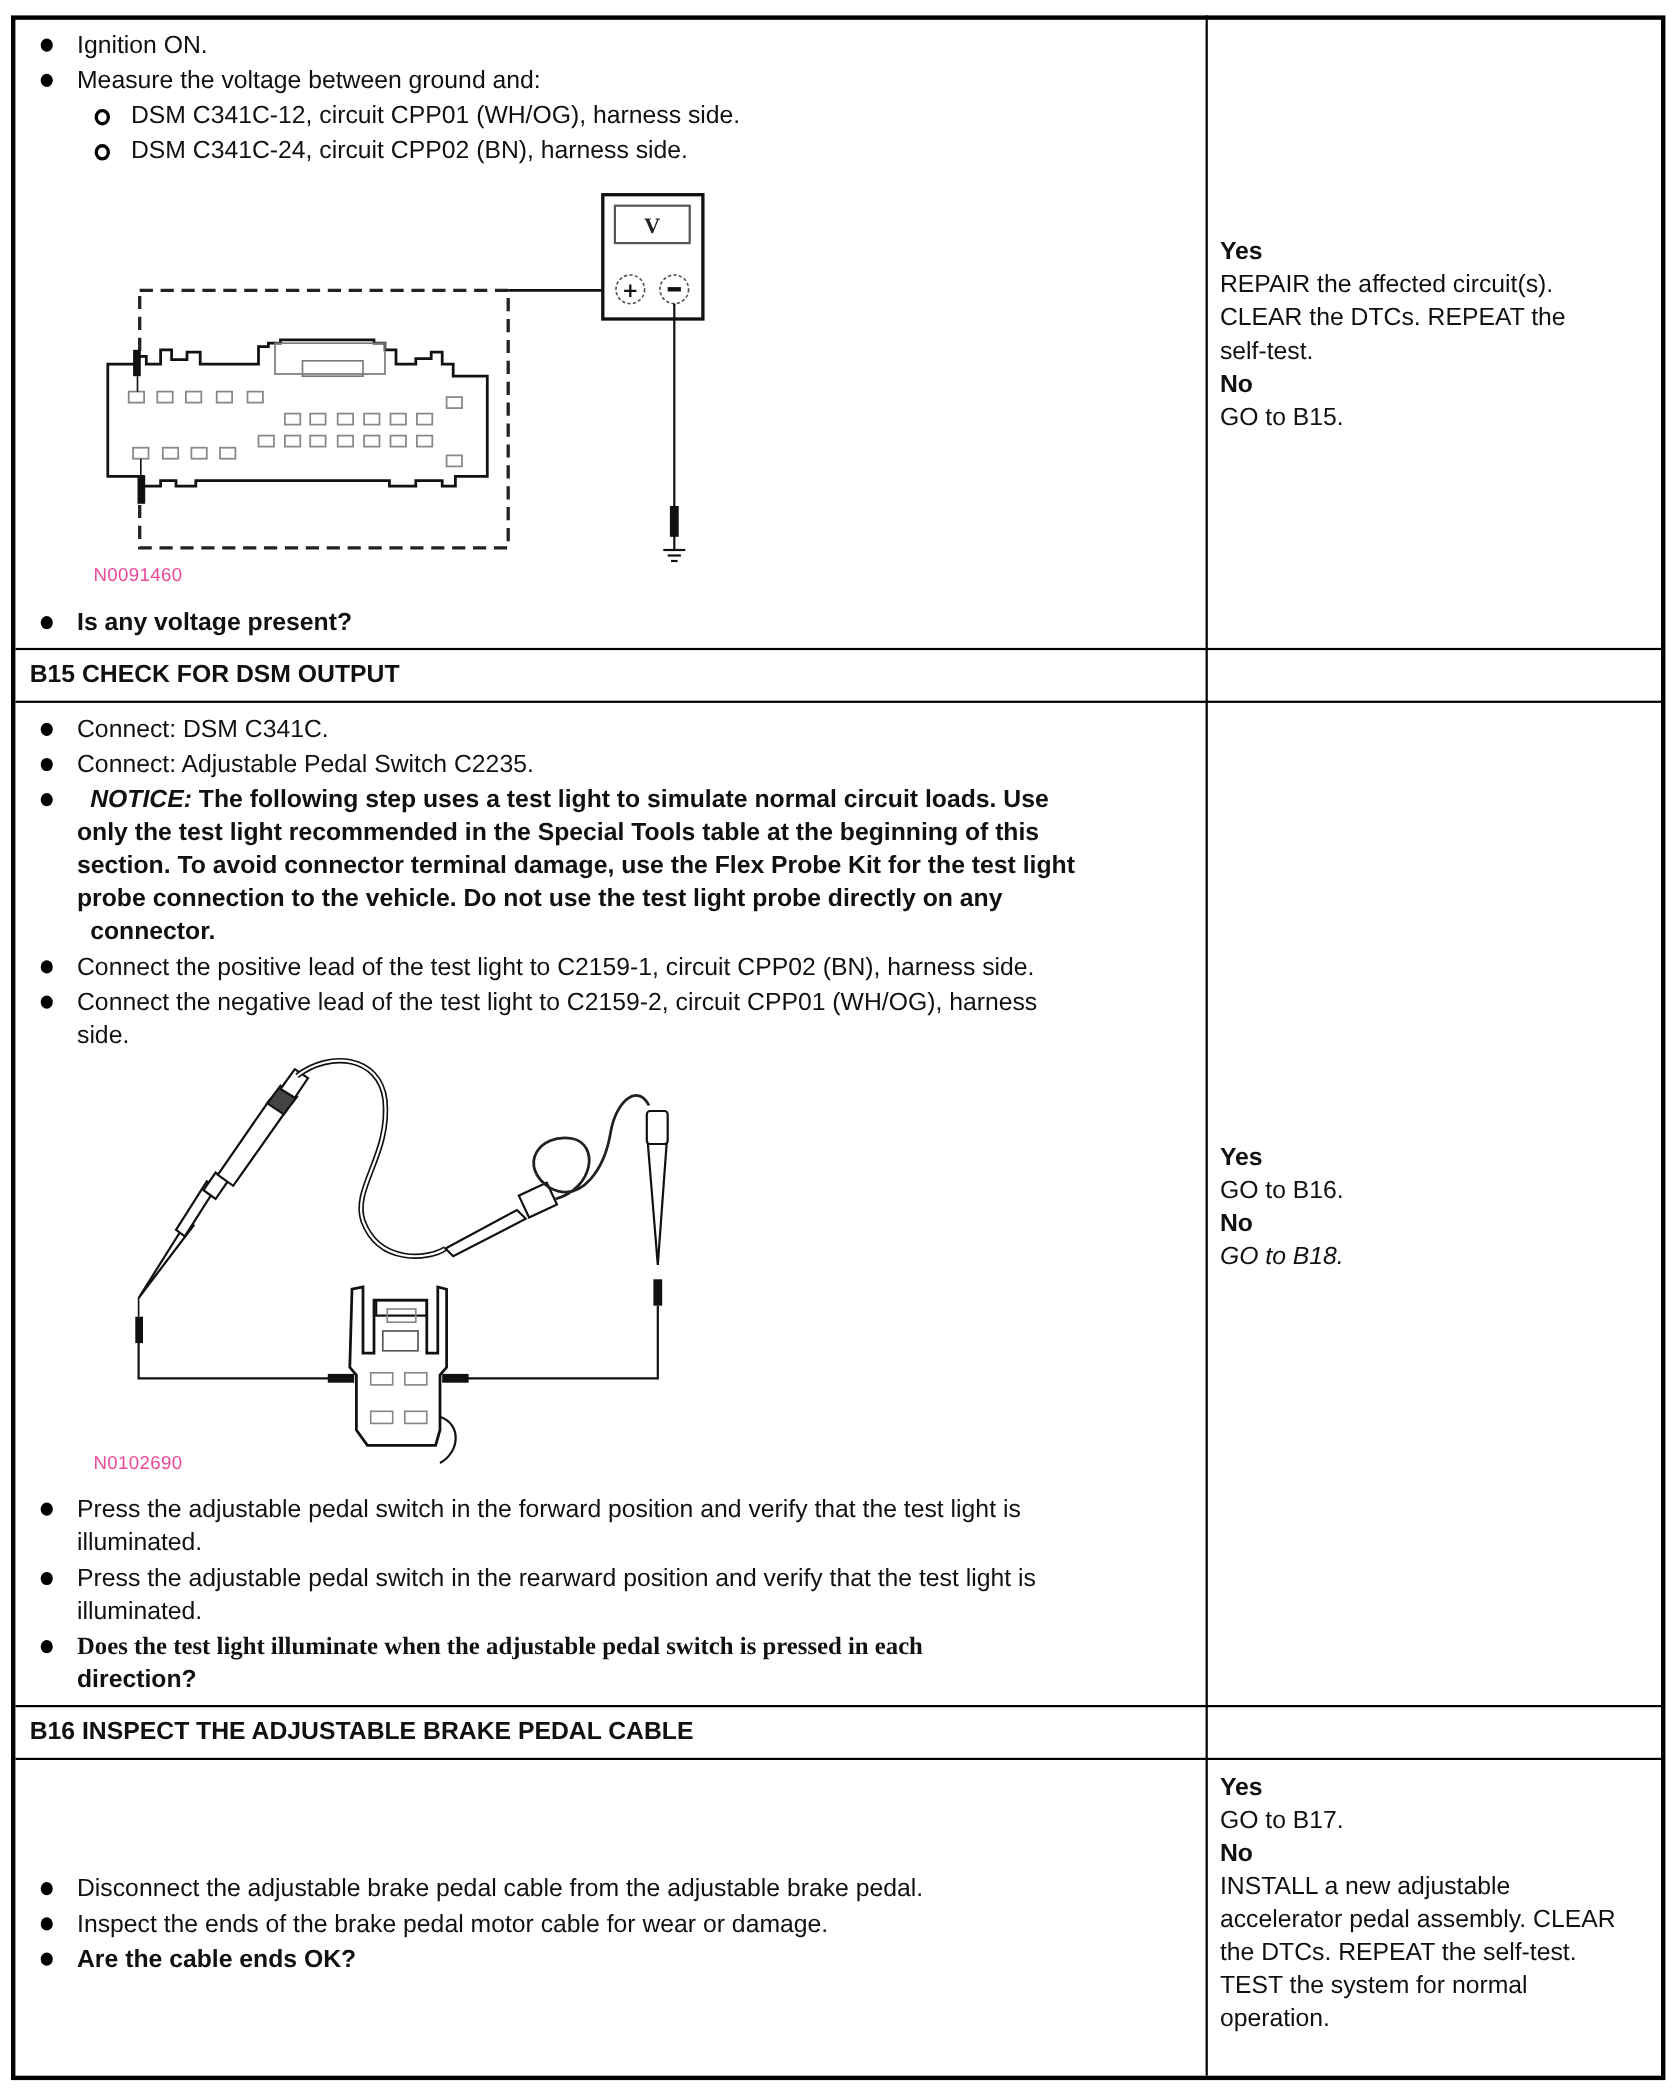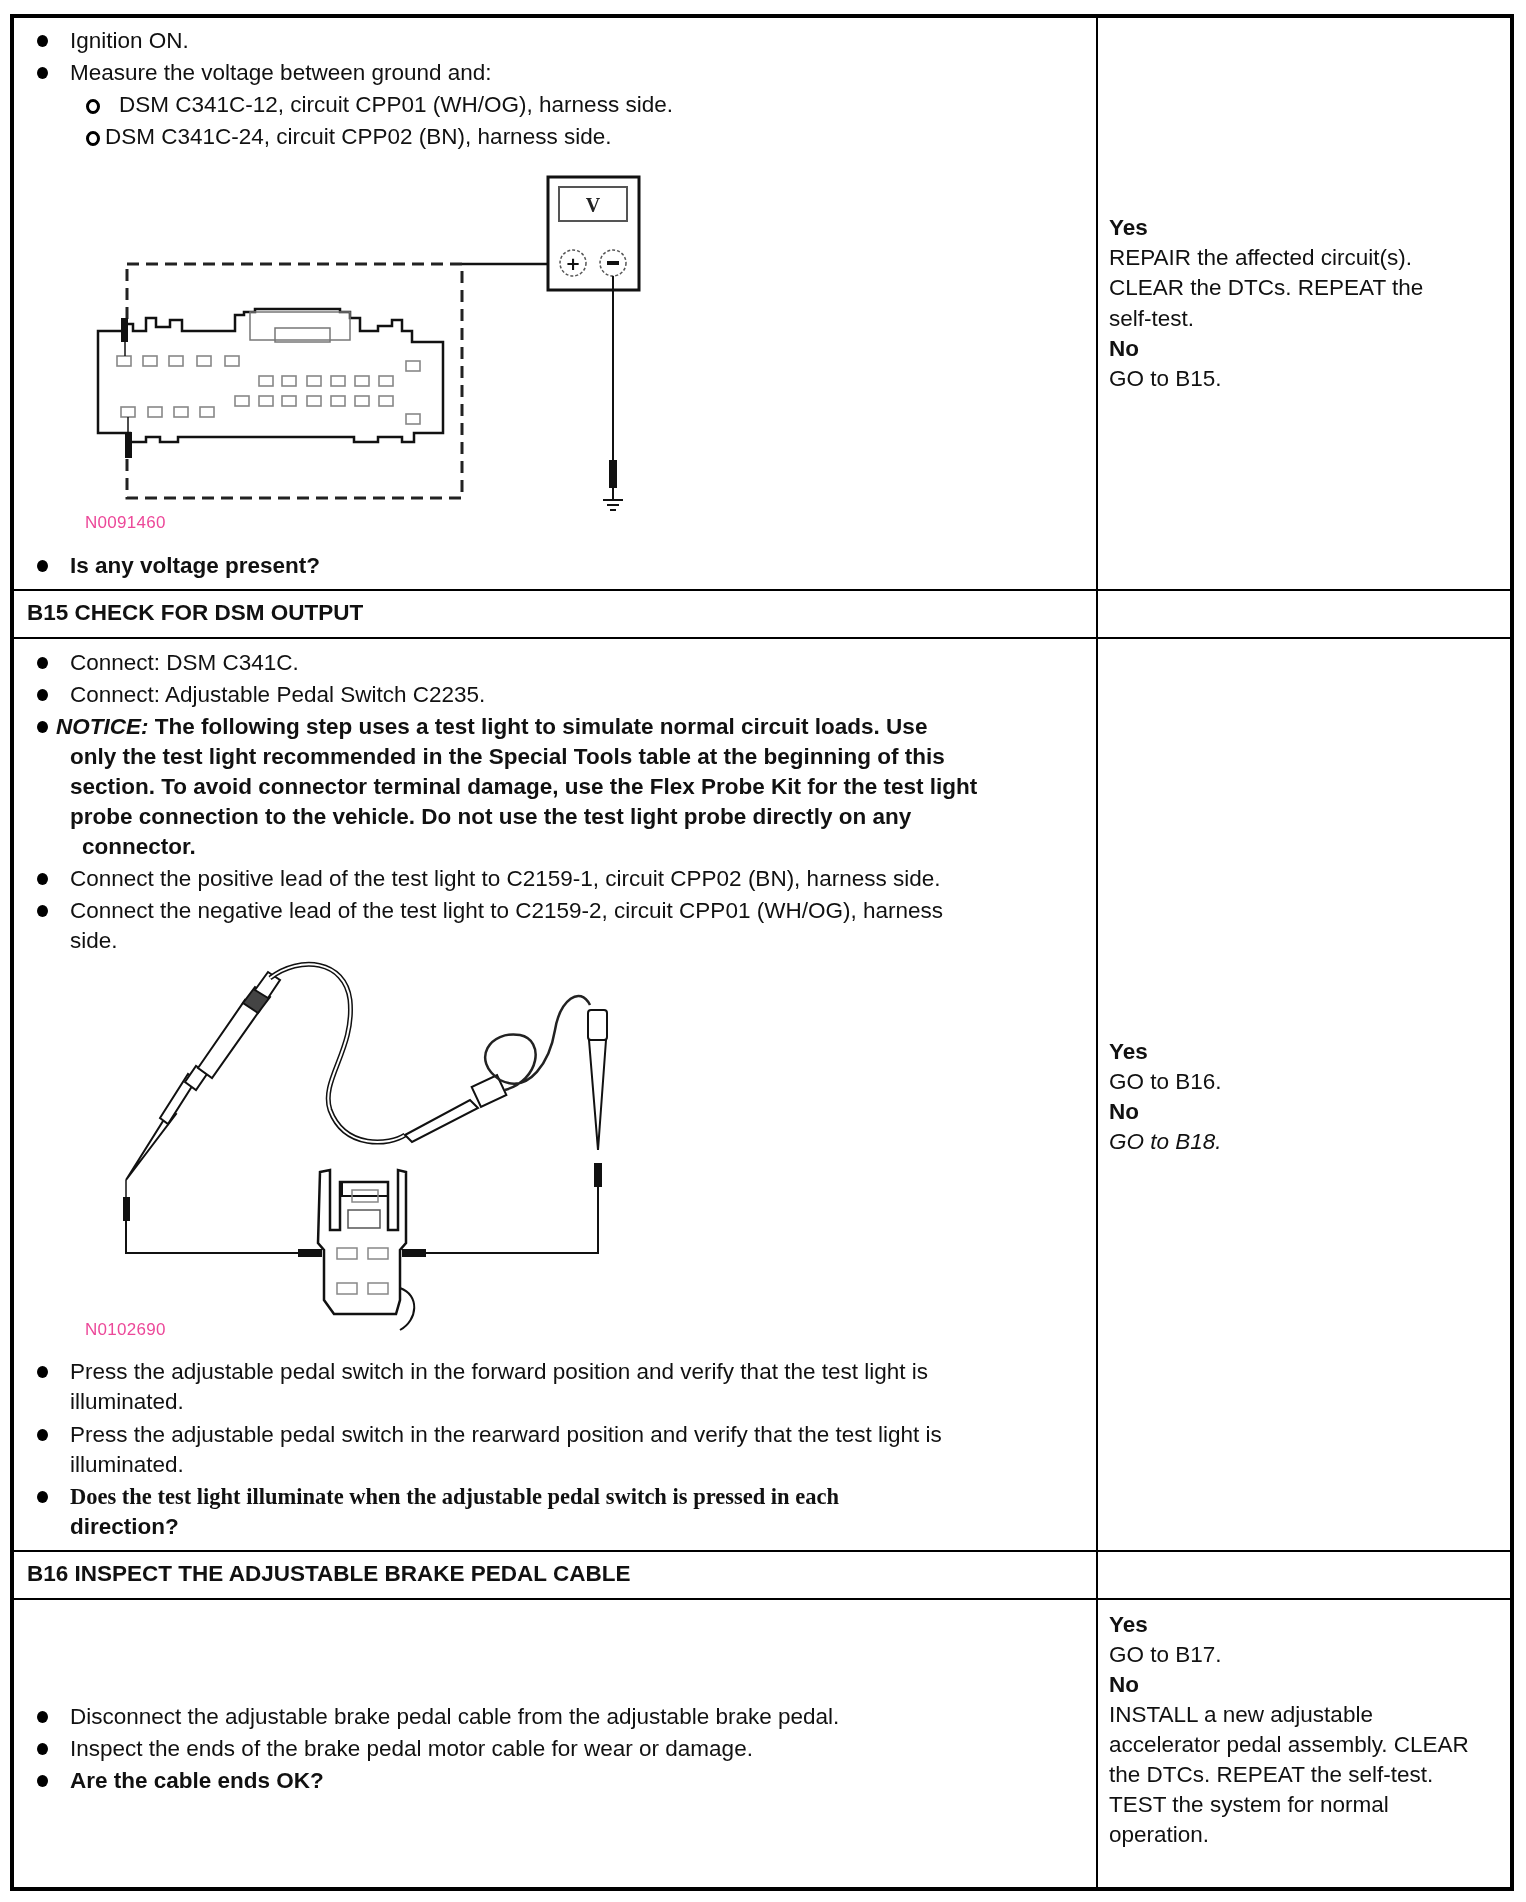--- a/index.html
+++ b/index.html
@@ -29,21 +29,21 @@
 <div class="hline" style="top:1598px;"></div>
 
 <div>
   <span class="bullet" style="left:37px;top:35px;"></span>
   <div class="line" style="left:70px;top:26px;">Ignition ON.</div>
   <span class="bullet" style="left:37px;top:67px;"></span>
   <div class="line" style="left:70px;top:58px;">Measure the voltage between ground and:</div>
   <span class="ring" style="left:86px;top:99px;"></span>
   <div class="line" style="left:119px;top:90px;">DSM C341C-12, circuit CPP01 (WH/OG), harness side.</div>
   <span class="ring" style="left:86px;top:131px;"></span>
-  <div class="line" style="left:105px;top:122px;">DSM C341C-24, circuit CPP02 (BN), harness side.</div>
+  <div class="line" style="left:119px;top:122px;">DSM C341C-24, circuit CPP02 (BN), harness side.</div>
 </div>
 
 <svg style="left:0;top:0;" width="700" height="560">
 
   <rect x="127" y="264" width="335" height="234" fill="none" stroke="#222" stroke-width="3" stroke-dasharray="12,7"></rect>
 
   <path d="M98,331 L124,331 L124,324 L133,324 L133,331 L146,331 L146,318 L156,318 L156,327 L170,327 L170,320 L182,320 L182,331 L235,331 L235,315 L244,315 L244,312 L255,312 L255,309 L340,309 L340,312 L350,312 L350,318 L360,318 L360,331 L378,331 L378,326 L392,326 L392,320 L402,320 L402,331 L412,331 L412,342 L443,342 L443,433 L414,433 L414,442 L402,442 L402,437 L378,437 L378,442 L354,442 L354,437 L178,437 L178,442 L160,442 L160,437 L146,437 L146,442 L130,442 L130,433 L98,433 Z" fill="#fff" stroke="#111" stroke-width="2.5"></path>
   <rect x="250" y="312" width="100" height="28" fill="none" stroke="#777" stroke-width="1.5"></rect>
   <rect x="275" y="328" width="55" height="14" fill="none" stroke="#777" stroke-width="1.5"></rect>
 
@@ -110,21 +110,21 @@
 </div>
 
 <div class="header" style="top:598px;">B15 CHECK FOR DSM OUTPUT</div>
 
 <span class="bullet" style="left:37px;top:657px;"></span>
 <div class="line" style="left:70px;top:648px;">Connect: DSM C341C.</div>
 <span class="bullet" style="left:37px;top:689px;"></span>
 <div class="line" style="left:70px;top:680px;">Connect: Adjustable Pedal Switch C2235.</div>
 
 <span class="bullet" style="left:37px;top:721px;"></span>
-<div class="line bold" style="left:56px;top:712px;text-align:right;">
+<div class="line bold" style="left:82px;top:712px;text-align:right;">
   <i>NOTICE:</i><span style="white-space:pre;"> The following step uses a test light to simulate normal circuit loads. Use</span>
 </div>
 <div class="line bold" style="left:70px;top:742px;">only the test light recommended in the Special Tools table at the beginning of this</div>
 <div class="line bold" style="left:70px;top:772px;">section. To avoid connector terminal damage, use the Flex Probe Kit for the test light</div>
 <div class="line bold" style="left:70px;top:802px;">probe connection to the vehicle. Do not use the test light probe directly on any</div>
 <div class="line bold" style="left:82px;top:832px;">connector.</div>
 
 <span class="bullet" style="left:37px;top:873px;"></span>
 <div class="line" style="left:70px;top:864px;">Connect the positive lead of the test light to C2159-1, circuit CPP02 (BN), harness side.</div>
 <span class="bullet" style="left:37px;top:905px;"></span>

